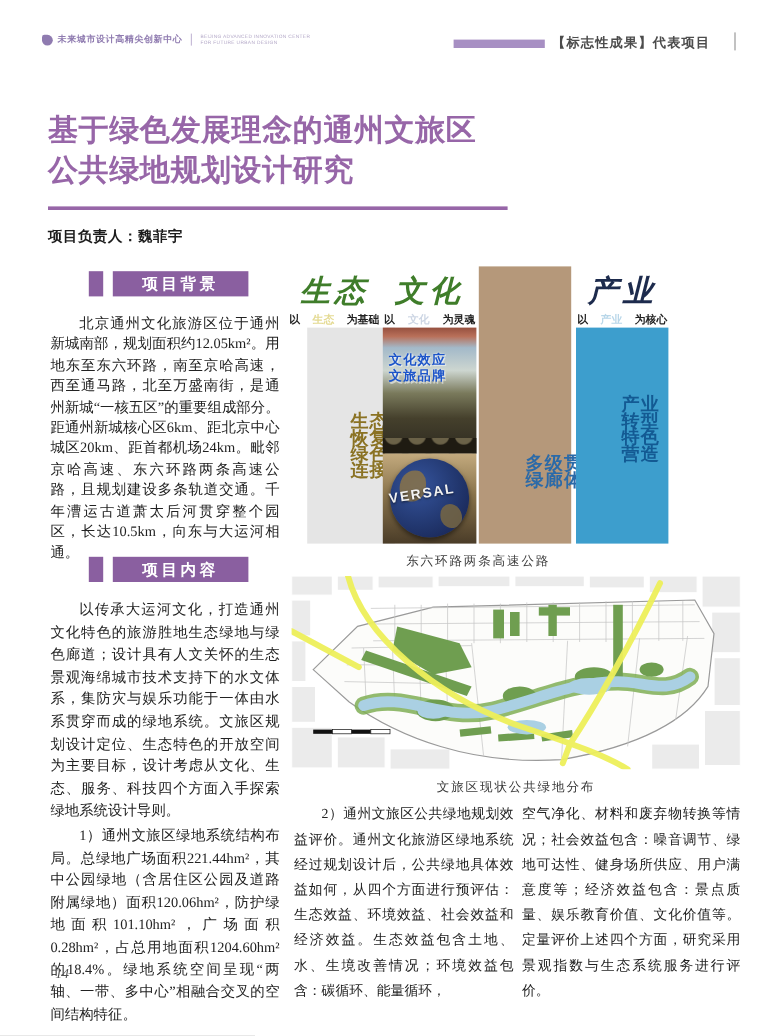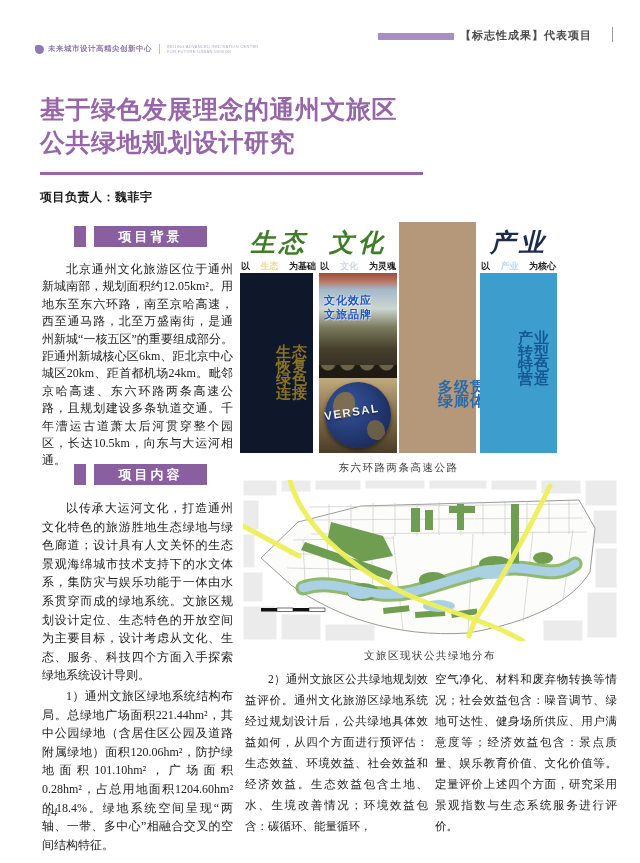--- a/index.html
+++ b/index.html
@@ -53,21 +53,21 @@
               transform:rotate(-9deg);text-shadow:0 1px 2px rgba(0,0,0,.6);}
   .overlay-label{font-size:11px;font-weight:bold;color:#1d55c9;line-height:14px;letter-spacing:1px;
                  text-shadow:0 0 2px rgba(255,255,255,.8),1px 1px 0 rgba(255,255,255,.5);}
   .pagenum{font-size:11.5px;font-style:italic;color:#4f4f4f;font-family:"Liberation Serif",serif;}
 </style>
 </head>
 <body>
 
 <div class="page">
 
-  <div class="abs hdr-logo" style="left:35px;top:28px;margin-top:16px;">
+  <div class="abs hdr-logo" style="left:35px;top:28px;">
     <span class="mark"></span>
     <span class="cn">未来城市设计高精尖创新中心</span>
     <span class="divider"></span>
     <span class="en">
       <span style="display:block">BEIJING ADVANCED INNOVATION CENTER</span>
       <span style="display:block">FOR FUTURE URBAN DESIGN</span>
     </span>
   </div>
   <div class="abs hdr-band" style="left:378px;top:33px;width:76px;height:7px;"></div>
   <div class="abs hdr-right" style="left:460px;top:28px;">【标志性成果】代表项目</div>
@@ -102,21 +102,21 @@
   <div class="abs fig1" style="left:240px;top:220px;width:317px;height:236px;">
 
     <div class="abs" style="left:159px;top:2px;width:77px;height:231px;background:#b5987a;"></div>
 
     <div class="abs colhead" style="left:2px;top:6px;width:74px;color:#3f7d2a;">生态</div>
     <div class="abs sub" style="left:1px;top:40px;width:75px;">
       <span>以</span>
       <span style="color:#e4da92;">生态</span>
       <span>为基础</span>
     </div>
-    <div class="abs" style="left:0;top:53px;width:73px;height:180px;background:#0f172a;">
+    <div class="abs" style="left:16px;top:53px;width:73px;height:180px;background:#e5e5e5;">
       <div class="abs block-label" style="left:36px;top:72px;color:#8a7223;">
         <span style="display:block">生态恢复</span>
         <span style="display:block">绿色连接</span>
       </div>
     </div>
 
     <div class="abs colhead" style="left:80px;top:6px;width:76px;color:#3f7d2a;">文化</div>
     <div class="abs sub" style="left:80px;top:40px;width:76px;">
       <span>以</span>
       <span style="color:#cdd6e4;">文化</span>

